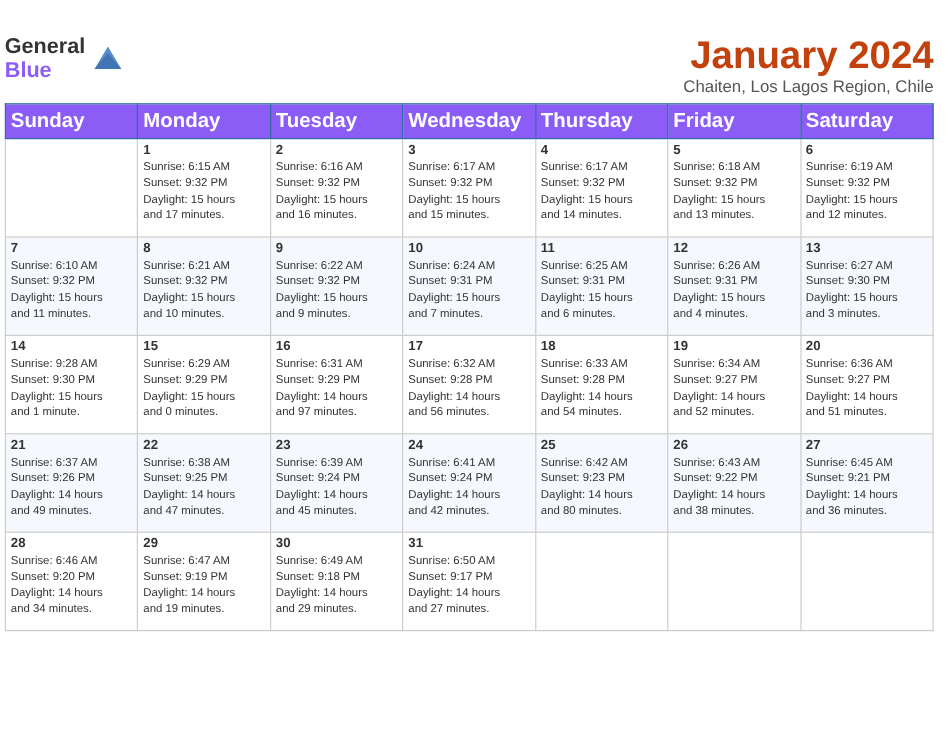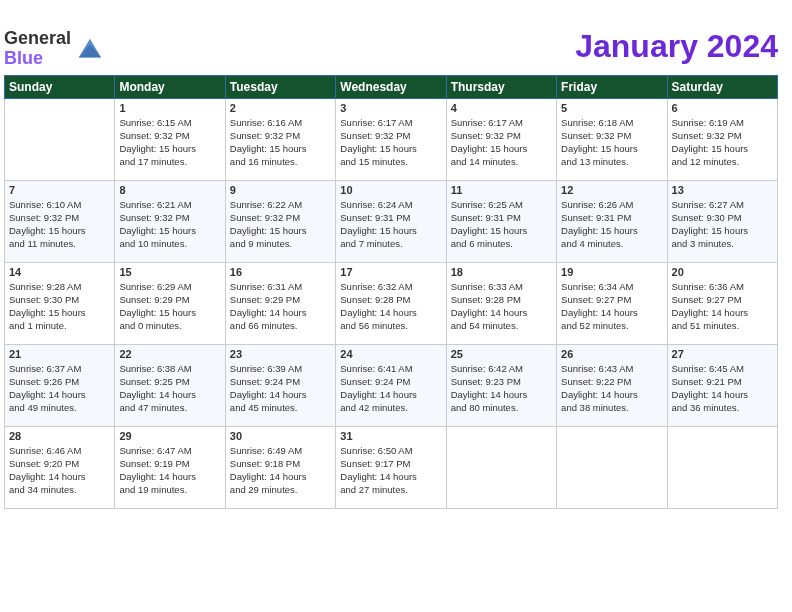--- a/index.html
+++ b/index.html
@@ -37,36 +37,36 @@
       width: 28px;
       height: 28px;
       margin-left: 4px;
     }
     .title-block {
       text-align: right;
     }
     .cal-title {
       font-size: 32px;
       font-weight: bold;
-      color: #6d28d9;
+      color: #c2410c;
       line-height: 1.1;
     }
     .cal-subtitle {
       font-size: 14px;
       color: #555;
     }
     table {
       width: 100%;
       border-collapse: collapse;
       table-layout: fixed;
     }
     thead tr th {
-      background-color: #14532d;
+      background-color: #8b5cf6;
       color: #fff;
-      font-size: 12px;
+      font-size: 17px;
       font-weight: bold;
       padding: 4px 4px;
       text-align: left;
       border: 1px solid #2f6aa8;
     }
     tbody tr td {
       border: 1px solid #ccc;
       vertical-align: top;
       padding: 3px 4px;
       height: 82px;
@@ -105,20 +105,21 @@
           </div>
           <svg class="logo-icon" viewBox="0 0 30 30" xmlns="http://www.w3.org/2000/svg">
             <polygon points="4,24 16,4 28,24" fill="#3a7abf" opacity="0.85"></polygon>
             <polygon points="4,24 16,10 28,24" fill="#2a5a9f" opacity="0.5"></polygon>
           </svg>
         </div>
       </div>
     </div>
     <div class="title-block">
       <div class="cal-title">January 2024</div>
+      <div class="cal-subtitle">Chaiten, Los Lagos Region, Chile</div>
     </div>
   </div>
 
   <table>
     <thead>
       <tr id="thead-row">
       <th>Sunday</th>
           <th>Monday</th>
           <th>Tuesday</th>
           <th>Wednesday</th>
@@ -237,21 +238,21 @@
             <span class="cell-line">Sunrise: 6:29 AM</span>
             <span class="cell-line">Sunset: 9:29 PM</span>
             <span class="cell-line">Daylight: 15 hours</span>
             <span class="cell-line">and 0 minutes.</span>
           </td>
           <td>
             <span class="day-num">16</span>
             <span class="cell-line">Sunrise: 6:31 AM</span>
             <span class="cell-line">Sunset: 9:29 PM</span>
             <span class="cell-line">Daylight: 14 hours</span>
-            <span class="cell-line">and 66 minutes.</span>
+            <span class="cell-line">and 97 minutes.</span>
           </td>
           <td>
             <span class="day-num">17</span>
             <span class="cell-line">Sunrise: 6:32 AM</span>
             <span class="cell-line">Sunset: 9:28 PM</span>
             <span class="cell-line">Daylight: 14 hours</span>
             <span class="cell-line">and 56 minutes.</span>
           </td>
           <td>
             <span class="day-num">18</span>

